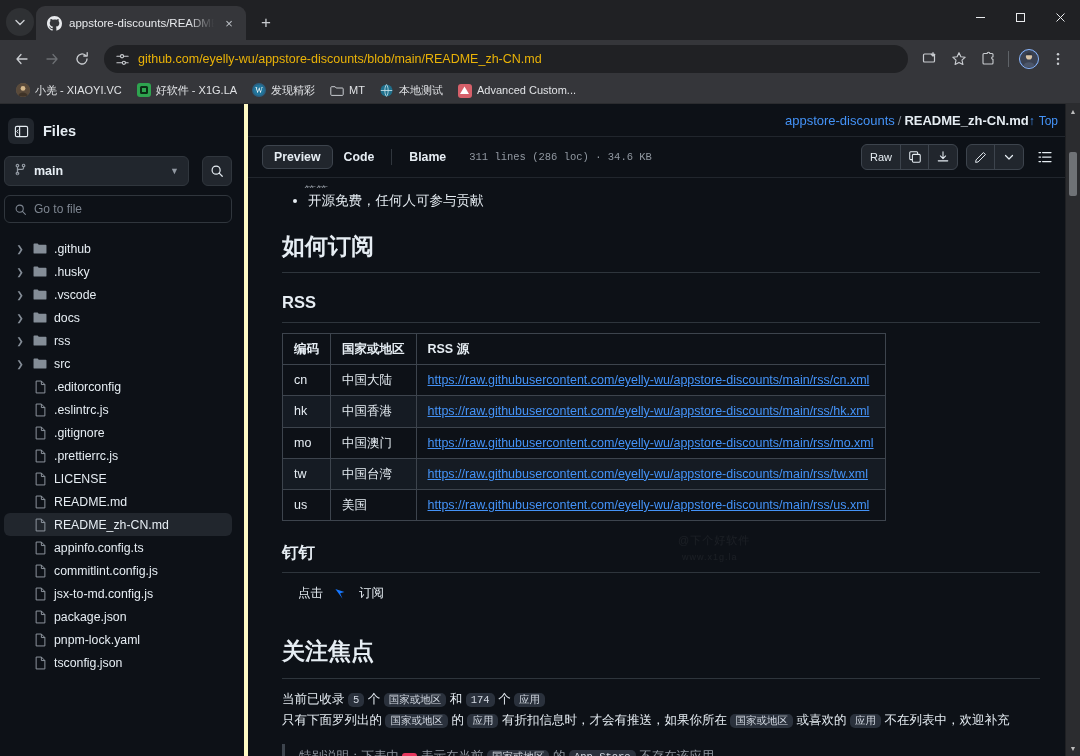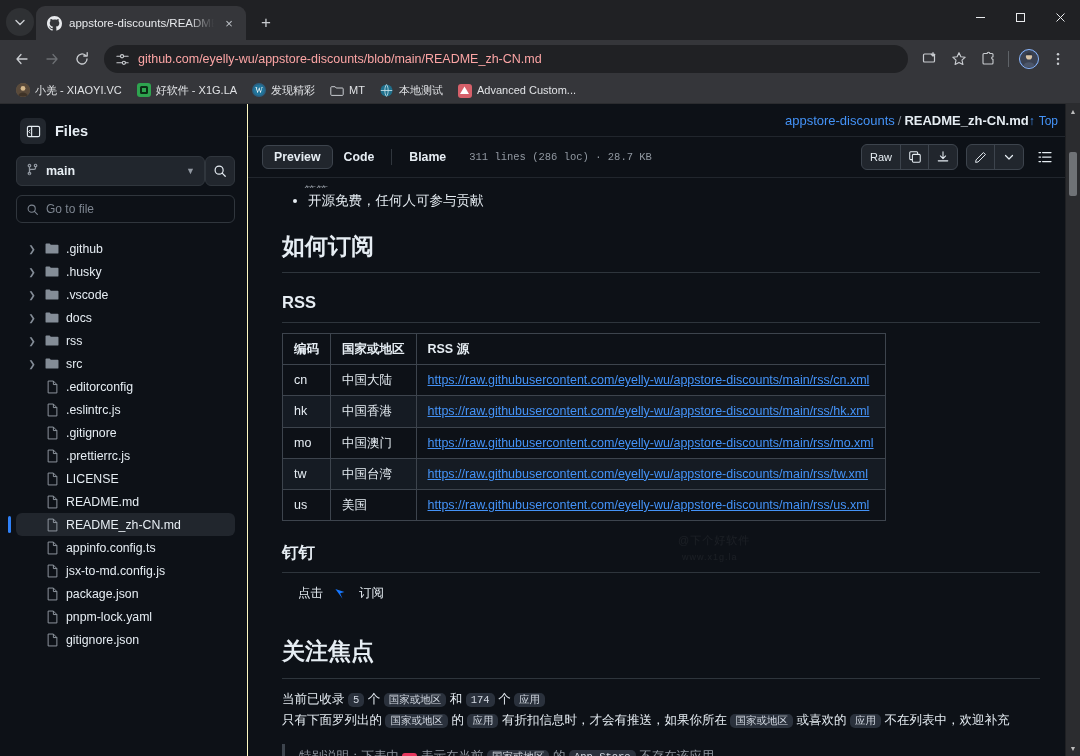--- a/index.html
+++ b/index.html
@@ -91,21 +91,21 @@
     flex: 1; height: 28px; margin: 0 6px;
     background: #202124;
     border-radius: 14px;
     display: flex; align-items: center;
     padding: 0 12px 0 10px;
     gap: 8px;
     overflow: hidden;
   }
   .omni-icon { width: 16px; height: 16px; flex: 0 0 16px; display:flex; align-items:center; justify-content:center;}
   .omni-url {
-    font-size: 12.5px; color: #fca5a5;
+    font-size: 12.5px; color: #eab308;
     white-space: nowrap; overflow: hidden; text-overflow: ellipsis;
   }
   .tb-right { display: flex; align-items: center; gap: 1px; }
   .tb-icon {
     width: 28px; height: 28px;
     display: flex; align-items: center; justify-content: center;
     color: #c9ccd0; border-radius: 50%;
   }
   .tb-sep { width: 1px; height: 16px; background: #5f6368; margin: 0 5px; }
   .avatar {
@@ -143,35 +143,35 @@
     background: #0d1117;
     display: flex;
     position: relative;
     overflow: hidden;
   }
 
   
   .sidebar {
     width: 248px; min-width: 248px;
     background: #0d1117;
-    border-right: 1px solid #fef9c3;
-    padding: 10px 12px 0 16px;
+    border-right: 4px solid #fef9c3;
+    padding: 10px 12px 0 4px;
     overflow: hidden;
   }
   .side-head {
     display: flex; align-items: center; gap: 9px;
     padding: 4px 0 12px 4px;
   }
   .side-head-ico {
     width: 26px; height: 26px; border-radius: 6px;
     background: #21262d;
     display: flex; align-items: center; justify-content: center;
   }
   .side-head-title { font-size: 14.5px; font-weight: 600; color: #e6edf3; }
-  .side-row { display: flex; gap: 0; margin-bottom: 9px; }
+  .side-row { display: flex; gap: 13px; margin-bottom: 9px; }
   .branch-btn {
     flex: 1; height: 30px;
     background: #21262d; border: 1px solid #30363d;
     border-radius: 6px;
     display: flex; align-items: center;
     padding: 0 9px; gap: 7px;
     color: #e6edf3; font-size: 12.5px; font-weight: 600;
   }
   .branch-name { flex: 1; }
   .caret { color: #9198a1; font-size: 9px; }
@@ -692,20 +692,30 @@
             <span>appinfo.config.ts</span>
           </div>
         <div class="tree-item">
             <span class="tw empty">❯</span>
             <span class="t-ico">
               <svg width="13" height="14" viewBox="0 0 14 16">
                 <path d="M2 1.2h6l4 4v9.6H2z" stroke="#9198a1" stroke-width="1.1" fill="none" stroke-linejoin="round"></path>
                 <path d="M8 1.2v4h4" stroke="#9198a1" stroke-width="1.1" fill="none" stroke-linejoin="round"></path>
               </svg>
             </span>
+            <span>commitlint.config.js</span>
+          </div>
+        <div class="tree-item">
+            <span class="tw empty">❯</span>
+            <span class="t-ico">
+              <svg width="13" height="14" viewBox="0 0 14 16">
+                <path d="M2 1.2h6l4 4v9.6H2z" stroke="#9198a1" stroke-width="1.1" fill="none" stroke-linejoin="round"></path>
+                <path d="M8 1.2v4h4" stroke="#9198a1" stroke-width="1.1" fill="none" stroke-linejoin="round"></path>
+              </svg>
+            </span>
             <span>jsx-to-md.config.js</span>
           </div>
         <div class="tree-item">
             <span class="tw empty">❯</span>
             <span class="t-ico">
               <svg width="13" height="14" viewBox="0 0 14 16">
                 <path d="M2 1.2h6l4 4v9.6H2z" stroke="#9198a1" stroke-width="1.1" fill="none" stroke-linejoin="round"></path>
                 <path d="M8 1.2v4h4" stroke="#9198a1" stroke-width="1.1" fill="none" stroke-linejoin="round"></path>
               </svg>
             </span>
@@ -722,21 +732,21 @@
             <span>pnpm-lock.yaml</span>
           </div>
         <div class="tree-item">
             <span class="tw empty">❯</span>
             <span class="t-ico">
               <svg width="13" height="14" viewBox="0 0 14 16">
                 <path d="M2 1.2h6l4 4v9.6H2z" stroke="#9198a1" stroke-width="1.1" fill="none" stroke-linejoin="round"></path>
                 <path d="M8 1.2v4h4" stroke="#9198a1" stroke-width="1.1" fill="none" stroke-linejoin="round"></path>
               </svg>
             </span>
-            <span>gitignore.json</span>
+            <span>tsconfig.json</span>
           </div>
       </div>
     </div>
 
     <div class="content">
 
       <div class="crumbrow">
         <div class="crumb">
           <a href="#">appstore-discounts</a><span class="sep">/</span><span class="cur">README_zh-CN.md</span>
         </div>
@@ -744,21 +754,21 @@
           <span>↑</span>
           <span>Top</span>
         </div>
       </div>
 
       <div class="tabsrow">
         <div class="vtab active">Preview</div>
         <div class="vtab">Code</div>
         <div class="vtab-sep"></div>
         <div class="vtab">Blame</div>
-        <div class="fileinfo">311 lines (286 loc) · 28.7 KB</div>
+        <div class="fileinfo">311 lines (286 loc) · 34.6 KB</div>
 
         <div class="tabs-right">
           <div class="btngroup">
             <div class="gbtn">Raw</div>
             <div class="gbtn icon-only">
               <svg width="14" height="14" viewBox="0 0 16 16">
                   <rect x="5" y="5" width="9" height="9" rx="1.3" stroke="#e6edf3" stroke-width="1.2" fill="none"></rect>
                   <path d="M11 4.2V3a1 1 0 0 0-1-1H3a1 1 0 0 0-1 1v7a1 1 0 0 0 1 1h1.2" stroke="#e6edf3" stroke-width="1.2" fill="none" stroke-linecap="round"></path>
                 </svg>
             </div>

